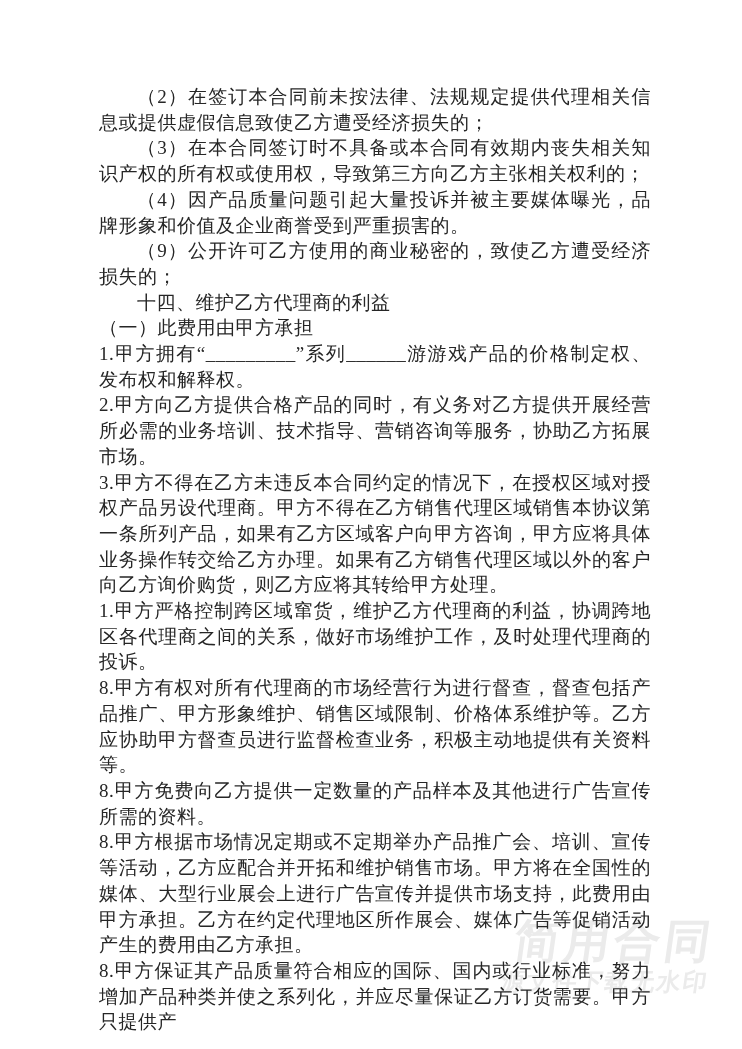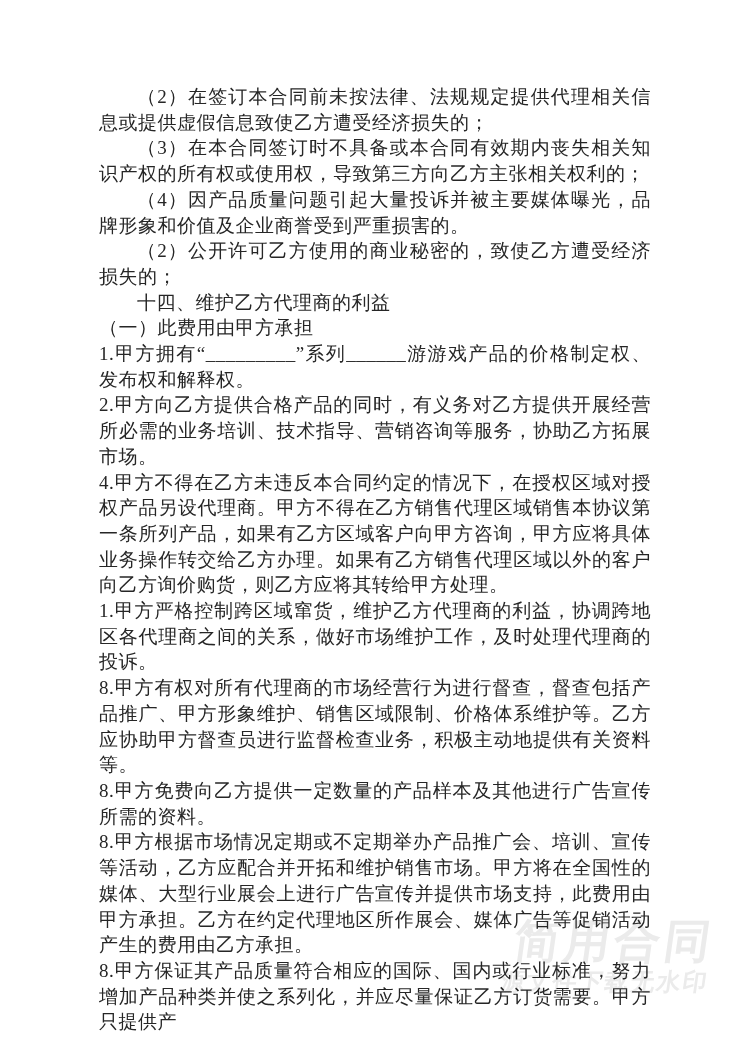--- a/index.html
+++ b/index.html
@@ -63,25 +63,25 @@
 <div class="page">
   <div class="watermark">
     <div class="wm-brand">简用合同</div>
     <div class="wm-tagline">源文件下载无水印</div>
   </div>
 
   <div class="content">
       <p class="indent">（2）在签订本合同前未按法律、法规规定提供代理相关信息或提供虚假信息致使乙方遭受经济损失的；</p>
       <p class="indent">（3）在本合同签订时不具备或本合同有效期内丧失相关知识产权的所有权或使用权，导致第三方向乙方主张相关权利的；</p>
       <p class="indent">（4）因产品质量问题引起大量投诉并被主要媒体曝光，品牌形象和价值及企业商誉受到严重损害的。</p>
-      <p class="indent">（2）公开许可乙方使用的商业秘密的，致使乙方遭受经济损失的；</p>
+      <p class="indent">（9）公开许可乙方使用的商业秘密的，致使乙方遭受经济损失的；</p>
       <p class="indent">十四、维护乙方代理商的利益</p>
       <p>（一）此费用由甲方承担</p>
       <p>1.甲方拥有“_________”系列______游游戏产品的价格制定权、发布权和解释权。</p>
       <p>2.甲方向乙方提供合格产品的同时，有义务对乙方提供开展经营所必需的业务培训、技术指导、营销咨询等服务，协助乙方拓展市场。</p>
-      <p>4.甲方不得在乙方未违反本合同约定的情况下，在授权区域对授权产品另设代理商。甲方不得在乙方销售代理区域销售本协议第一条所列产品，如果有乙方区域客户向甲方咨询，甲方应将具体业务操作转交给乙方办理。如果有乙方销售代理区域以外的客户向乙方询价购货，则乙方应将其转给甲方处理。</p>
+      <p>3.甲方不得在乙方未违反本合同约定的情况下，在授权区域对授权产品另设代理商。甲方不得在乙方销售代理区域销售本协议第一条所列产品，如果有乙方区域客户向甲方咨询，甲方应将具体业务操作转交给乙方办理。如果有乙方销售代理区域以外的客户向乙方询价购货，则乙方应将其转给甲方处理。</p>
       <p>1.甲方严格控制跨区域窜货，维护乙方代理商的利益，协调跨地区各代理商之间的关系，做好市场维护工作，及时处理代理商的投诉。</p>
       <p>8.甲方有权对所有代理商的市场经营行为进行督查，督查包括产品推广、甲方形象维护、销售区域限制、价格体系维护等。乙方应协助甲方督查员进行监督检查业务，积极主动地提供有关资料等。</p>
       <p>8.甲方免费向乙方提供一定数量的产品样本及其他进行广告宣传所需的资料。</p>
       <p>8.甲方根据市场情况定期或不定期举办产品推广会、培训、宣传等活动，乙方应配合并开拓和维护销售市场。甲方将在全国性的媒体、大型行业展会上进行广告宣传并提供市场支持，此费用由甲方承担。乙方在约定代理地区所作展会、媒体广告等促销活动产生的费用由乙方承担。</p>
       <p>8.甲方保证其产品质量符合相应的国际、国内或行业标准，努力增加产品种类并使之系列化，并应尽量保证乙方订货需要。甲方只提供产</p>
     </div>
 </div>
 
 </body></html>

